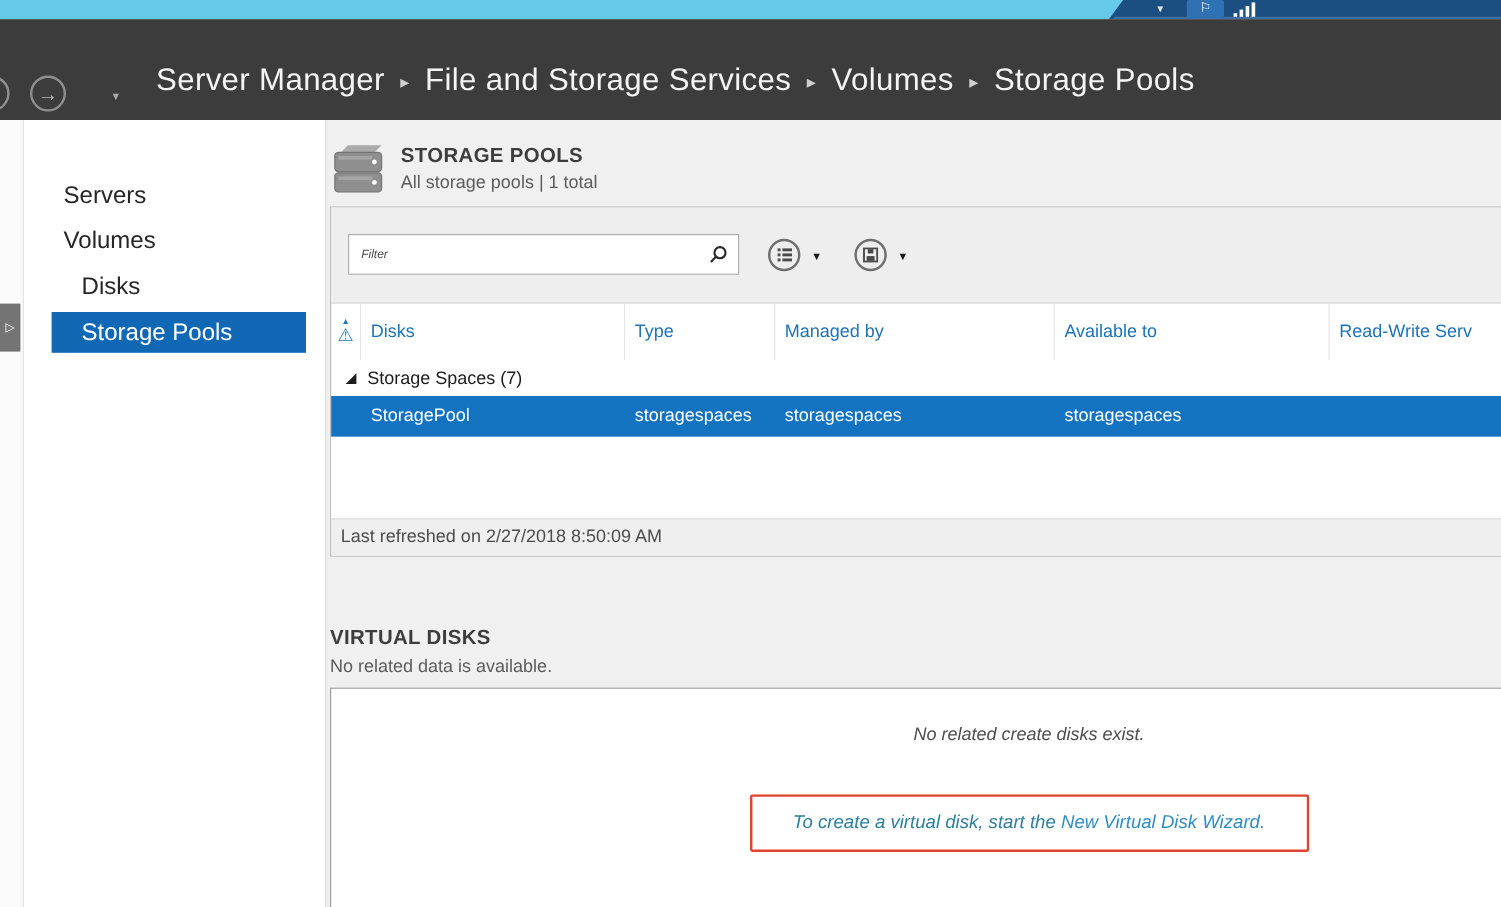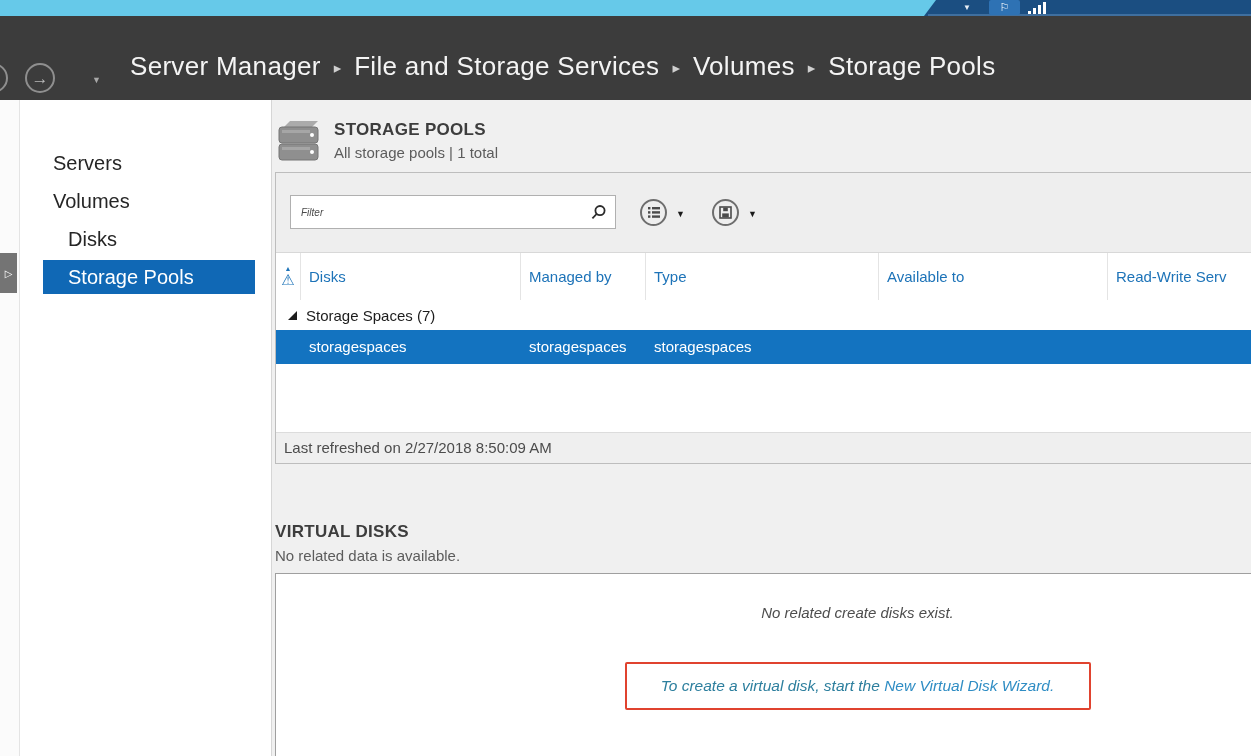--- a/index.html
+++ b/index.html
@@ -225,33 +225,34 @@
             <span class="tool-caret">▼</span>
           </div>
         </div>
 
         <div class="grid-row thead">
           <div class="th th-icon">
             <span class="sort-arrow">▲</span>
             <span class="warn-glyph">⚠</span>
           </div>
           <div class="th">Disks</div>
+          <div class="th">Type</div>
           <div class="th">Managed by</div>
-          <div class="th">Type</div>
           <div class="th">Available to</div>
           <div class="th">Read-Write Serv</div>
         </div>
 
         <div class="group-row">
           <span class="expander"></span>
           <span class="group-label">Storage Spaces (7)</span>
         </div>
 
         <div class="grid-row data-row">
           <div class="td"></div>
+          <div class="td">StoragePool</div>
           <div class="td">storagespaces</div>
           <div class="td">storagespaces</div>
           <div class="td">storagespaces</div>
         </div>
 
         <div class="table-filler"></div>
 
         <div class="statusbar">
           <span>Last refreshed on 2/27/2018 8:50:09 AM</span>
         </div>

